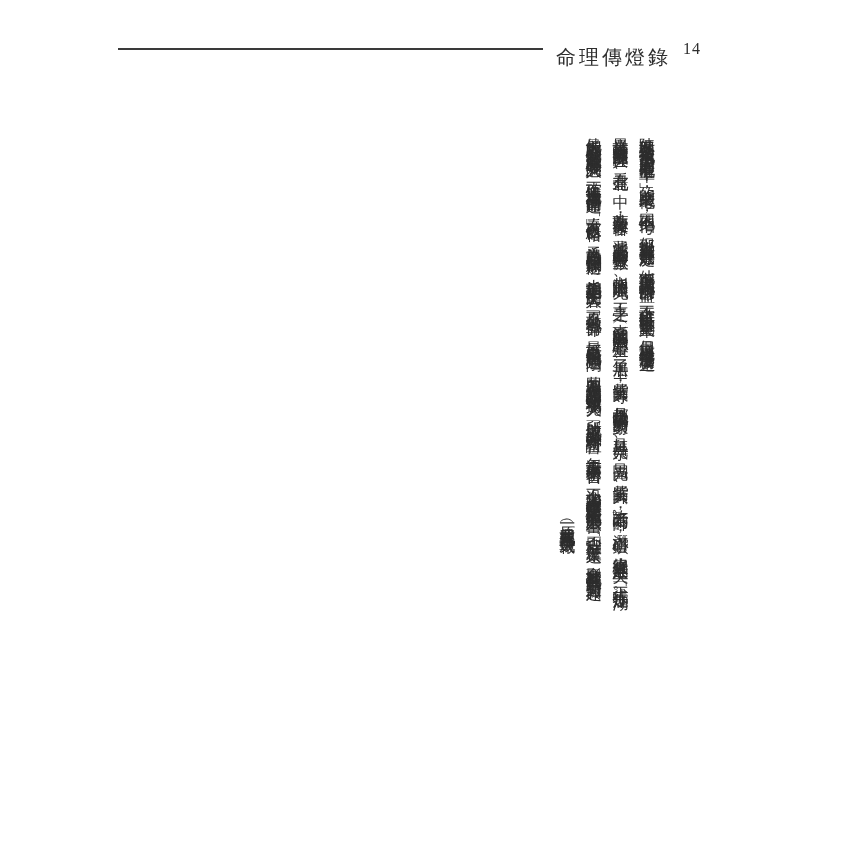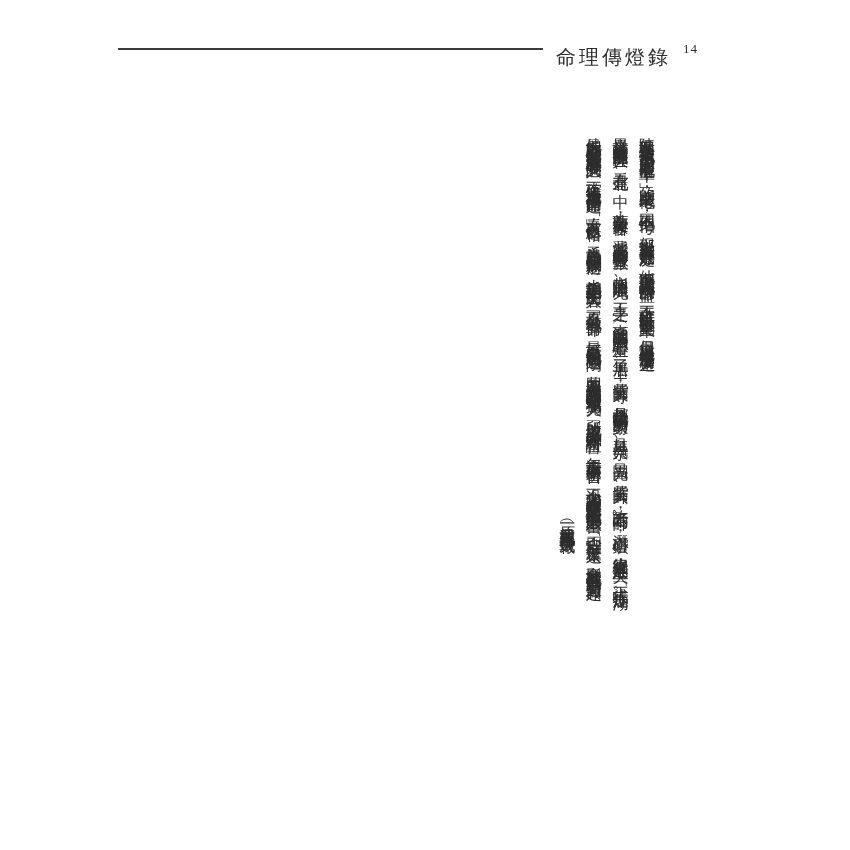--- a/index.html
+++ b/index.html
@@ -34,21 +34,21 @@
     align-items: center;
     color: #2e2e2e;
     white-space: nowrap;
   }
   .running-head .book-title {
     font-size: 20px;
     letter-spacing: 3px;
     margin-top: 16px;
   }
   .running-head .folio {
-    font-size: 13px;
+    font-size: 16px;
     margin-left: 12px;
     letter-spacing: 1px;
   }
 
   
   .textblock {
     position: absolute;
     top: 100px;
     left: 312px;
     width: 348px;

